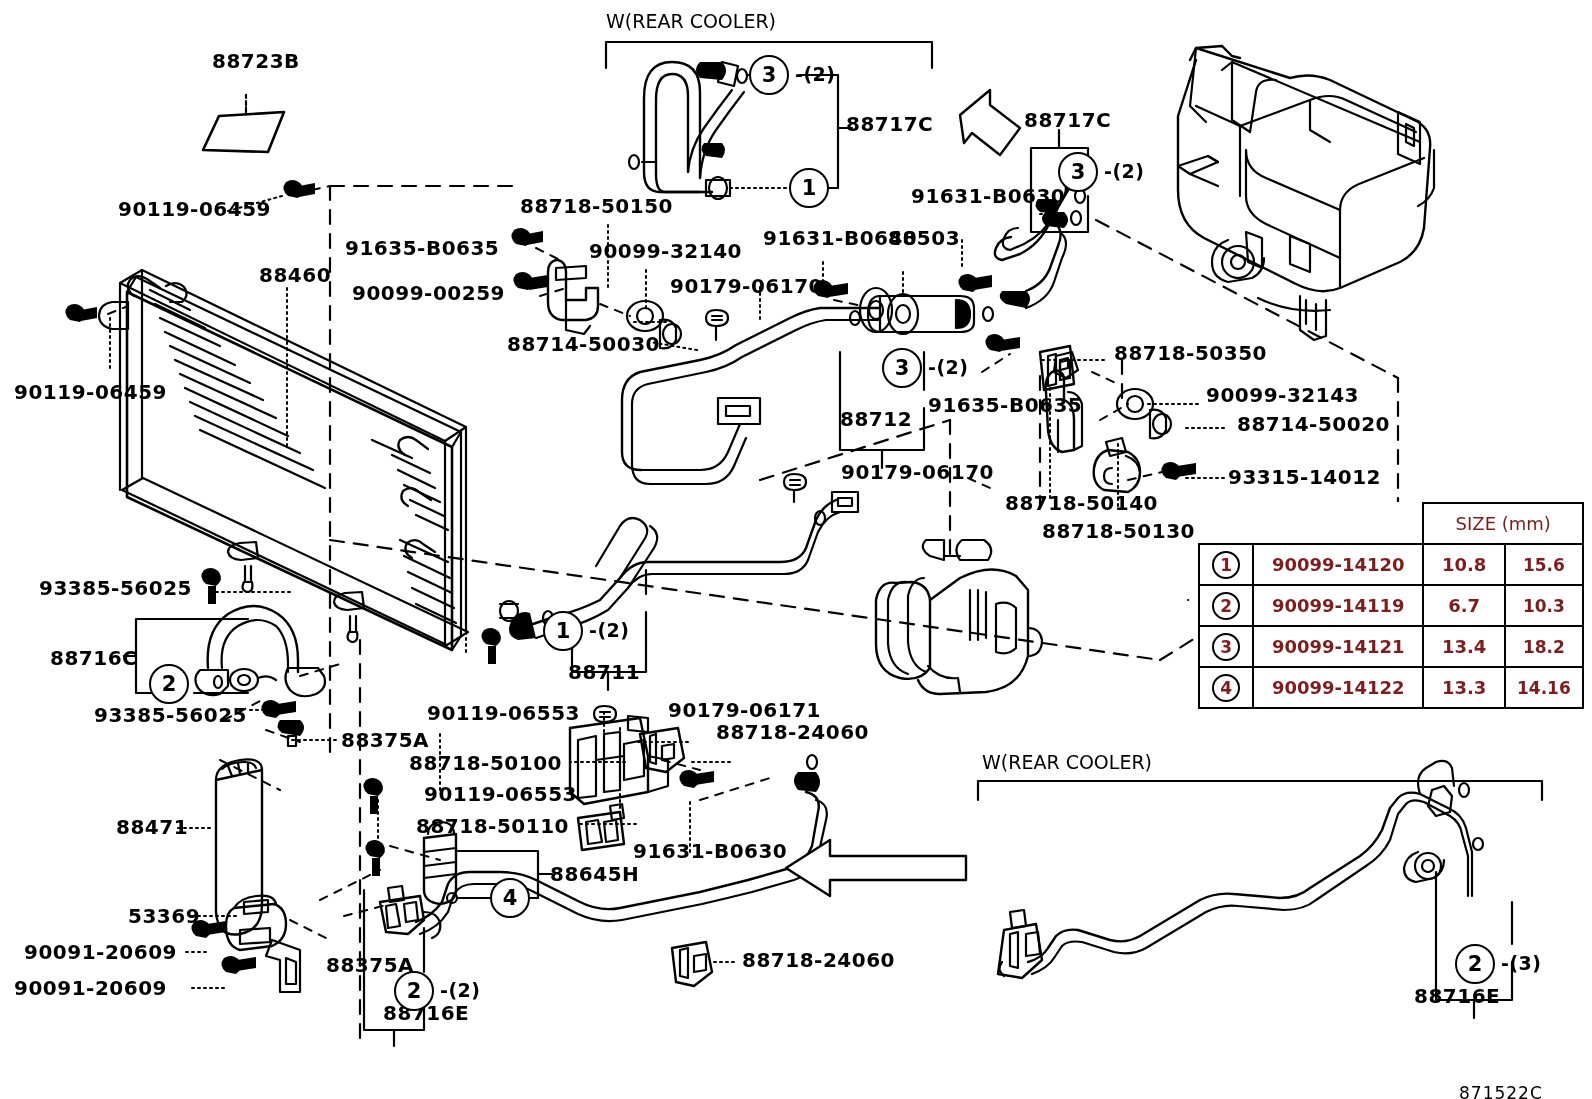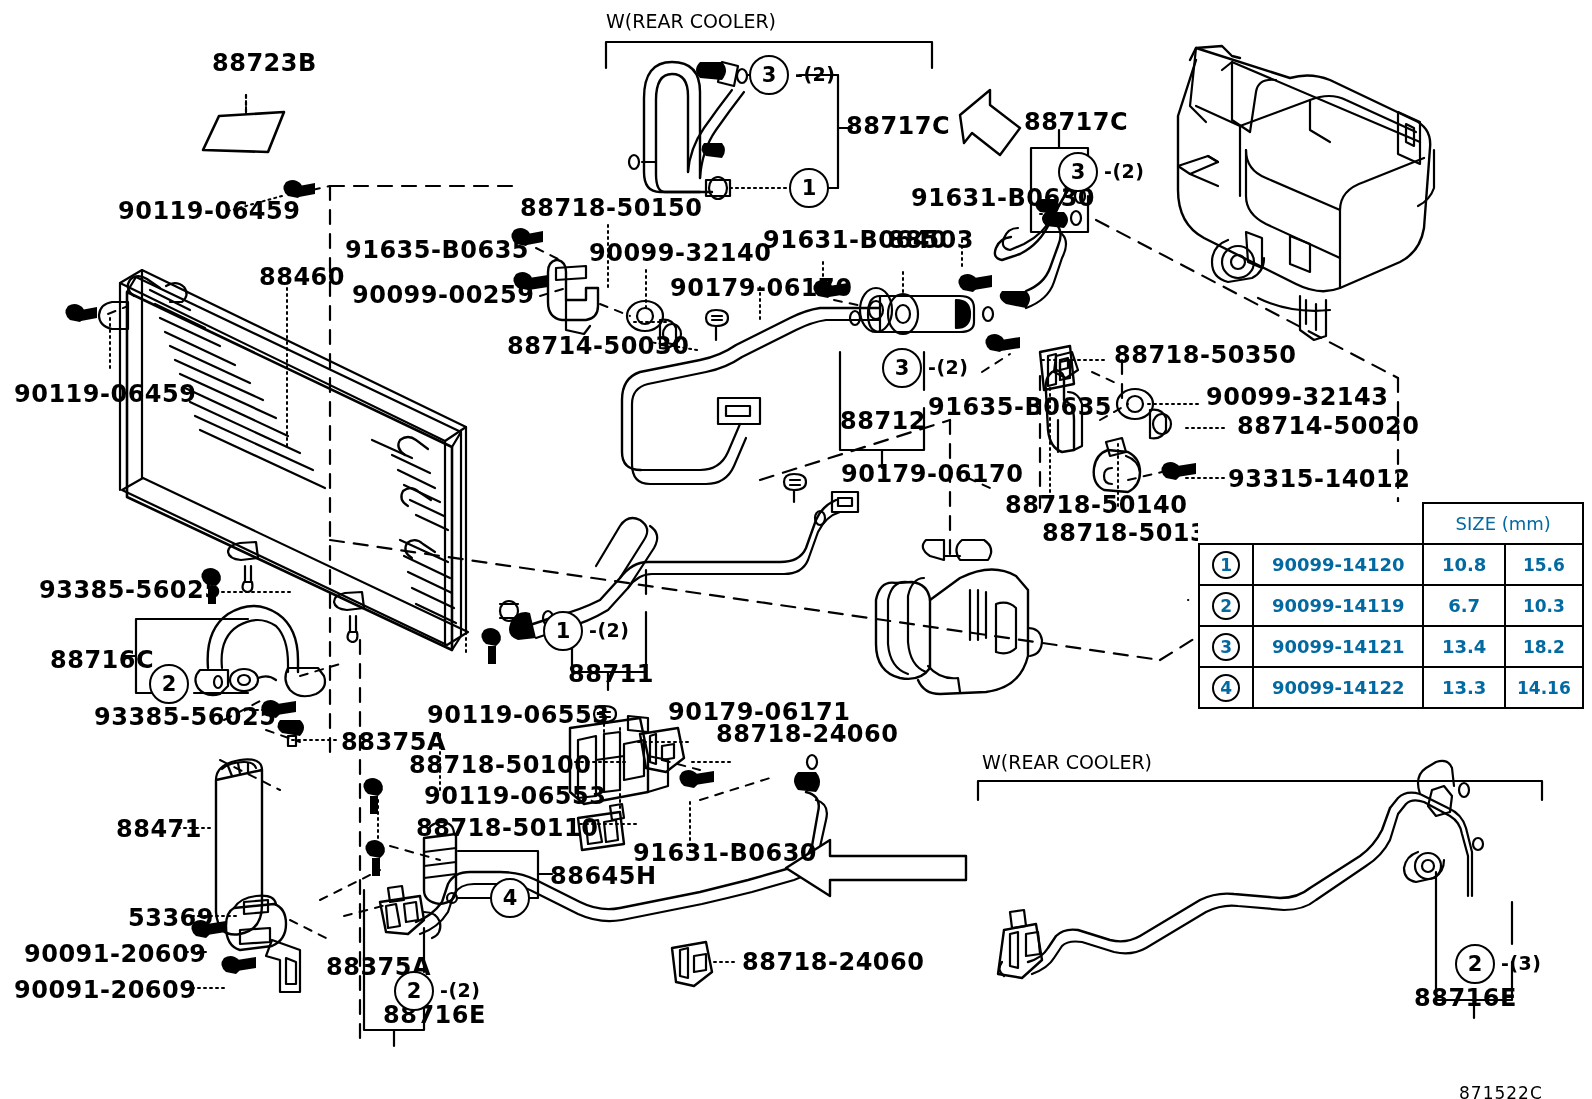--- a/index.html
+++ b/index.html
@@ -17,21 +17,21 @@
     background: #fff;
     overflow: hidden;
     text-decoration: underline;
   }
   #art { position: absolute; left: 0; top: 0; width: 1592px; height: 1099px; }
 
   .lbl {
     position: absolute;
     font-family: "DejaVu Sans", sans-serif;
     font-weight: bold;
-    font-size: 24px;
+    font-size: 20px;
     letter-spacing: 0.5px;
     color: #000;
     white-space: nowrap;
     line-height: 1;
   }
   .lbl.hdr { font-weight: normal; font-size: 19px; letter-spacing: 0px; }
   .lbl.tiny { font-weight: normal; font-size: 17px; letter-spacing: 1px; }
   .lbl.qty { font-size: 19px; font-weight: bold; }
 
   
@@ -54,21 +54,21 @@
     position: absolute;
     left: 1198px; top: 502px;
     width: 386px;
     border-collapse: collapse;
     background: #fff;
   }
   #size-table td, #size-table th {
     border: 2px solid #000;
     text-align: center;
     font-family: "DejaVu Sans", sans-serif;
-    color: #0369a1;
+    color: #7f1d1d;
     padding: 0;
     height: 41px;
   }
   #size-table .c-num { width: 56px; }
   #size-table .c-part { width: 178px; font-weight: bold; font-size: 18px; }
   #size-table .c-id { width: 84px; font-weight: bold; font-size: 18px; }
   #size-table .c-od { width: 80px; font-weight: bold; font-size: 17px; }
   #size-table .hdr-cell { font-weight: normal; font-size: 18px; }
   .tcirc {
     display: inline-flex; align-items: center; justify-content: center;

